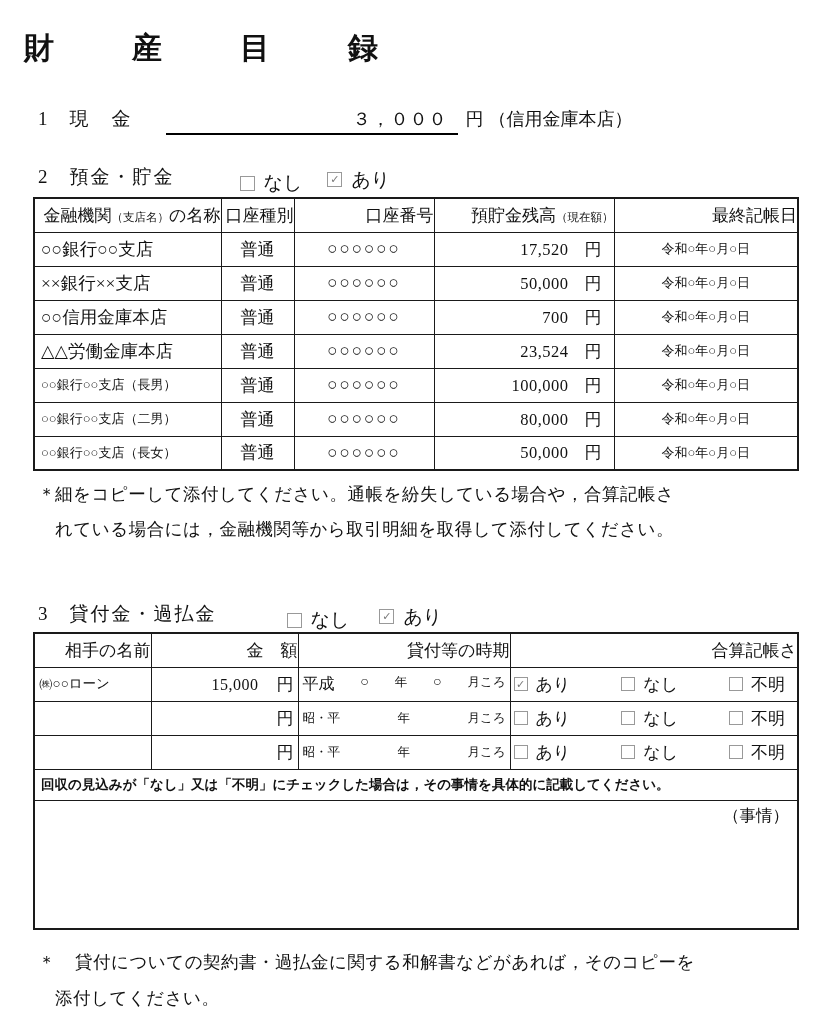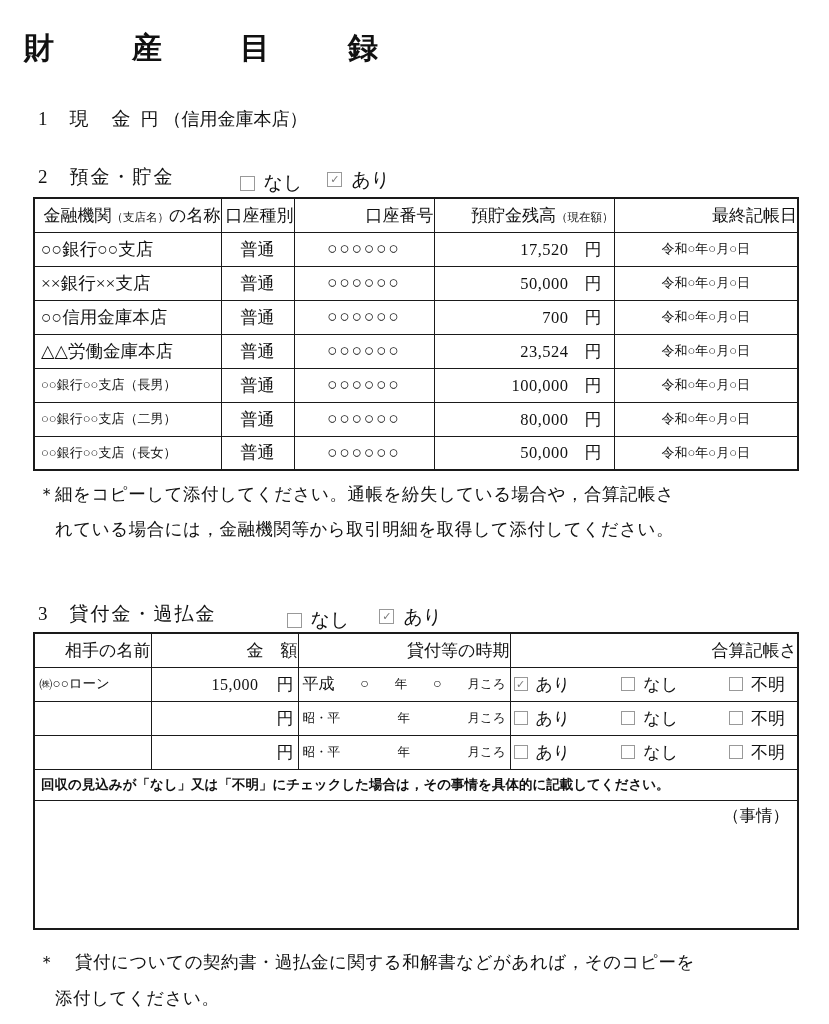--- a/index.html
+++ b/index.html
@@ -64,21 +64,21 @@
   .bal-num { font-size:16.5px; letter-spacing:0.5px; }
   .bal-yen { font-size:17px; margin-left:16px; }
   td.date { text-align:center; font-size:13px; white-space:nowrap; }
 
   #loan { top:632px; }
   #loan tr.r { height:34px; }
   td.loan-name { padding-left:4px; font-size:13.5px; white-space:nowrap; }
   .amt-in { display:flex; justify-content:flex-end; align-items:baseline; padding-right:4px; }
   .amt-num { font-size:16px; letter-spacing:0.5px; }
   .amt-yen { font-size:17px; margin-left:18px; }
-  .era-in { display:flex; justify-content:space-between; align-items:center; padding:0 4px; white-space:nowrap; }
+  .era-in { display:flex; justify-content:space-between; align-items:flex-start; padding:0 4px; white-space:nowrap; }
   .era-lg { font-size:16px; }
   .era-sm { font-size:12.5px; }
   .circ { font-size:14px; }
   .rec-in { display:flex; justify-content:space-between; align-items:center; padding:0 12px 0 3px; }
   .rec-grp { display:flex; align-items:center; gap:8px; font-size:17px; white-space:nowrap; }
   tr.instr-row { height:31px; }
   td.instr {
     font-family:"Liberation Sans","DejaVu Sans",sans-serif;
     font-weight:700; font-size:13.5px; padding-left:6px; white-space:nowrap;
   }
@@ -95,20 +95,21 @@
 </head>
 <body>
 
 <div class="page">
 
   <div class="title">財　産　目　録</div>
 
   <div class="sec-line" id="sec1">
     <span class="sec-num">1</span>
     <span class="sec-label">現　金</span>
+    <span class="cash-field">３，０００</span>
     <span class="cash-unit">円</span>
     <span class="cash-suffix">（信用金庫本店）</span>
   </div>
 
   <div class="sec-line" id="sec2">
     <span class="sec-num">2</span>
     <span class="sec-label">預金・貯金</span>
     <span class="cb-group mg-none">
       <span class="cb">
           <span class="mark"></span>

